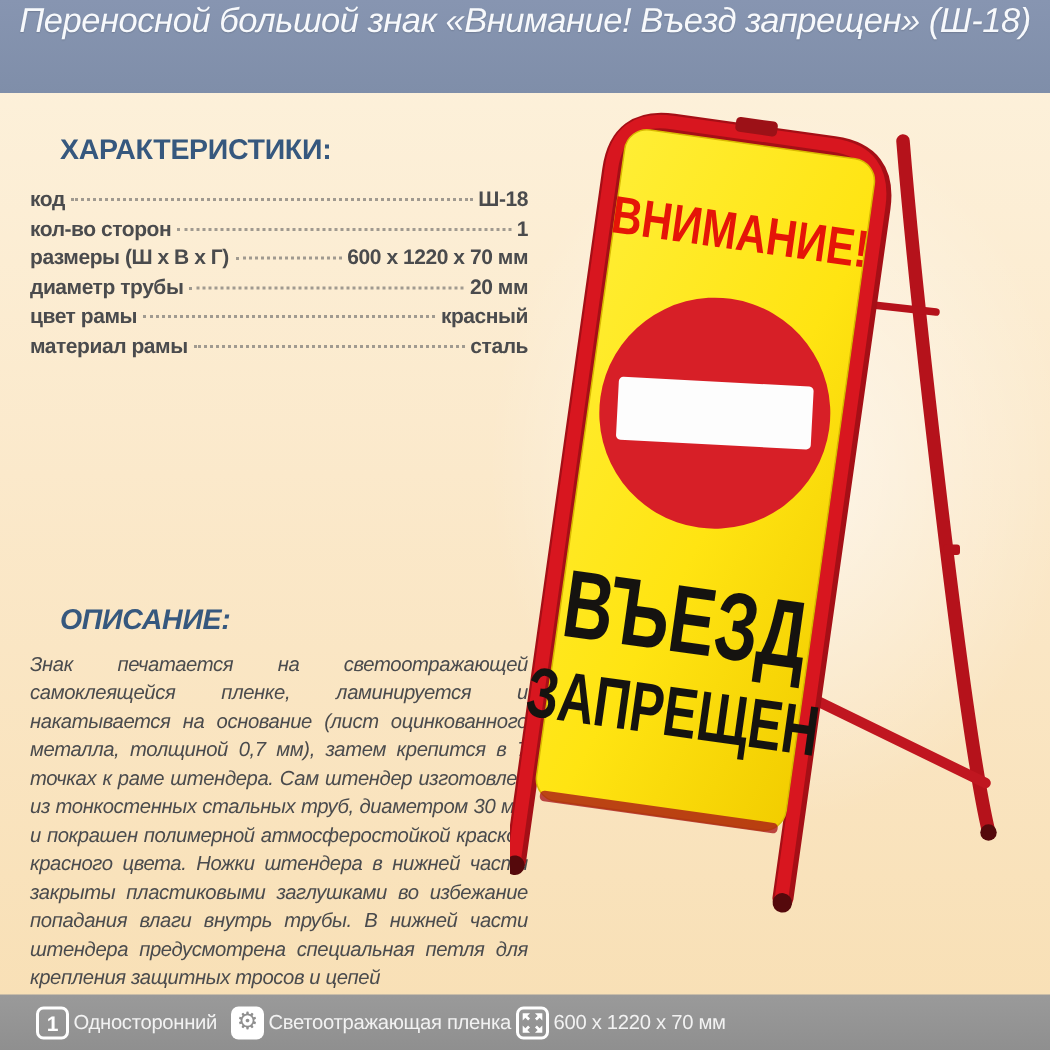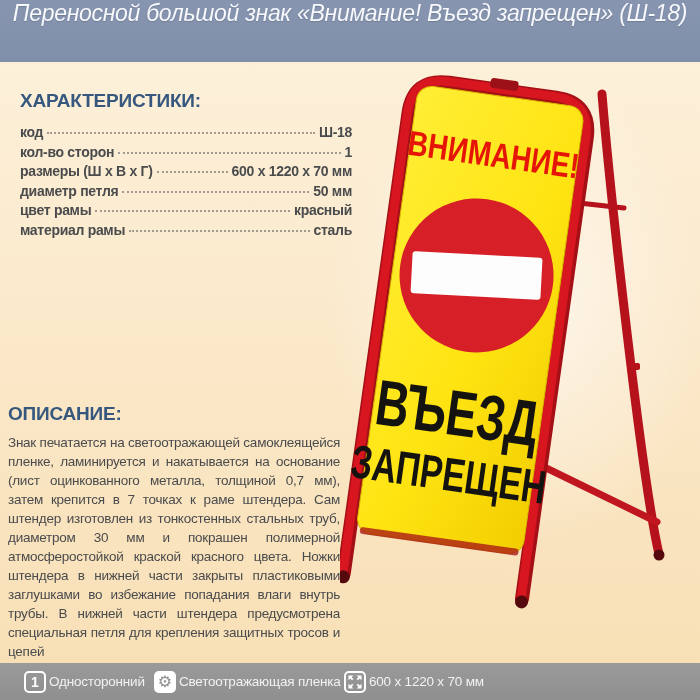--- a/index.html
+++ b/index.html
@@ -20,35 +20,35 @@
     display:flex; align-items:flex-start; justify-content:center;font-style:italic;
   }
   .header h1 {
     color:#f7f9fc; font-size:23px; font-weight:normal; letter-spacing:-0.3px;
     text-shadow:0 1px 1px rgba(0,0,0,.15); white-space:nowrap;
   }
 
   
   .left-col { position:absolute; left:20px; top:90px; width:332px; }
   .section-heading {
-    color:#36587e; font-size:19px; font-weight:bold; letter-spacing:-0.2px;
+    color:#36587e; font-size:19px; font-weight:bold; letter-spacing:-0.2px;margin-left:20px;
   }
   .spec-list { margin-top:13px; }
   .spec-row {
     display:flex; align-items:baseline;
     font-size:14px; font-weight:bold; color:#4a4b4d;
     letter-spacing:-0.3px; margin-bottom:5px; line-height:14.5px;
   }
   .spec-dots {
     flex:1 1 auto; border-bottom:2px dotted #a09a90;
     margin:0 4px; transform:translateY(-3px); min-width:12px;
   }
   .spec-value { white-space:nowrap; }
 
-  .desc-block { position:absolute; left:8px; top:403px; width:332px; }
+  .desc-block { position:absolute; left:20px; top:403px; width:332px;font-style:italic; }
   .desc-text {
     margin-top:8px; font-size:13.5px; line-height:19px; color:#4a4b4d;
     text-align:justify; letter-spacing:-0.25px; font-weight:bold;
     -webkit-font-smoothing:antialiased;
   }
   .desc-text { font-weight:normal; }
 
   
   .photo { position:absolute; left:340px; top:62px; width:360px; height:602px; }
 
@@ -93,23 +93,23 @@
         <span class="spec-label">кол-во сторон</span>
         <span class="spec-dots"></span>
         <span class="spec-value">1</span>
       </div>
       <div class="spec-row">
         <span class="spec-label">размеры (Ш х В х Г)</span>
         <span class="spec-dots"></span>
         <span class="spec-value">600 х 1220 х 70 мм</span>
       </div>
       <div class="spec-row">
-        <span class="spec-label">диаметр петля</span>
+        <span class="spec-label">диаметр трубы</span>
         <span class="spec-dots"></span>
-        <span class="spec-value">50 мм</span>
+        <span class="spec-value">20 мм</span>
       </div>
       <div class="spec-row">
         <span class="spec-label">цвет рамы</span>
         <span class="spec-dots"></span>
         <span class="spec-value">красный</span>
       </div>
       <div class="spec-row">
         <span class="spec-label">материал рамы</span>
         <span class="spec-dots"></span>
         <span class="spec-value">сталь</span>

